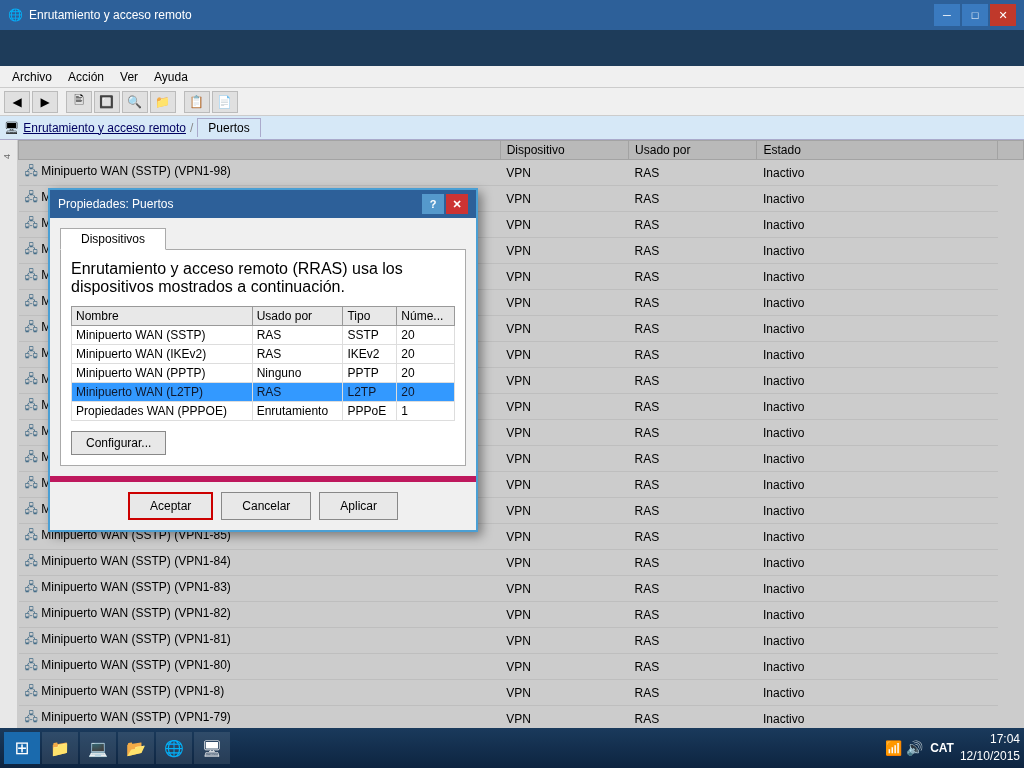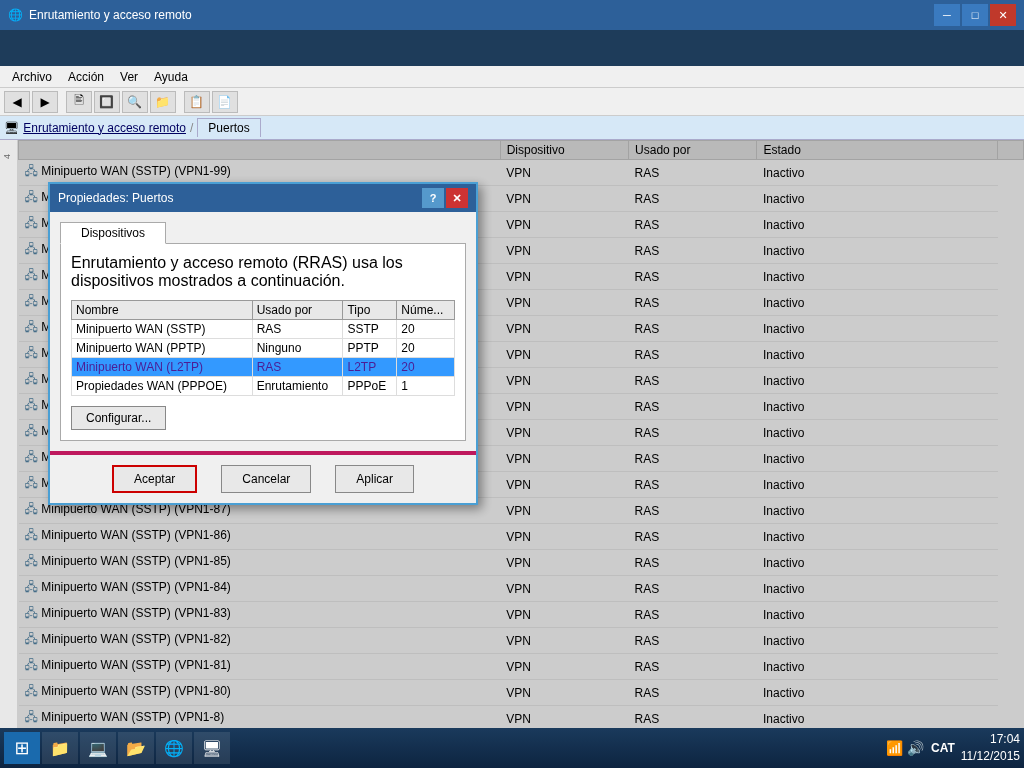--- a/index.html
+++ b/index.html
@@ -146,21 +146,21 @@
     .modal-overlay {
       position: absolute;
       top: 0; left: 0; right: 0; bottom: 0;
       background: rgba(0,0,0,0.2);
       z-index: 100;
     }
 
     
     .modal {
       position: absolute;
-      top: 42px;
+      top: 48px;
       left: 30px;
       width: 430px;
       background: #f0f0f0;
       border: 2px solid #4a9fd4;
       box-shadow: 4px 4px 10px rgba(0,0,0,0.4);
       z-index: 200;
     }
     .modal-title-bar {
       background: #2d6099;
       height: 28px;
@@ -222,43 +222,43 @@
       padding: 2px 4px;
       text-align: left;
       font-weight: normal;
     }
     .inner-table td {
       border: 1px solid #ddd;
       padding: 2px 4px;
     }
     .inner-table tr.selected td {
       background: #3399ff;
-      color: #4c1d95;
+      color: #0f172a;
     }
 
     
     .configure-area {
       margin-top: 10px;
     }
     .configure-btn {
       padding: 4px 14px;
       background: #e8e8e8;
       border: 1px solid #888;
       cursor: pointer;
       font-size: 12px;
     }
 
     
     .modal-footer {
       display: flex;
       justify-content: center;
-      gap: 24px;
+      gap: 8px;
       padding: 10px;
       background: #f0f0f0;
-      border-top: 4px solid #be185d;
+      border-top: 6px solid #be185d;
     }
     .footer-btn {
       padding: 5px 20px;
       background: #e8e8e8;
       border: 1px solid #888;
       cursor: pointer;
       font-size: 12px;
     }
     .footer-btn.primary {
       border: 2px solid #cc0000;
@@ -368,26 +368,20 @@
             <tr>
               <th style="width:300px;"></th>
               <th style="width:80px;">Dispositivo</th>
               <th style="width:80px;">Usado por</th>
               <th style="width:150px;">Estado</th>
               <th style="width:16px;"></th>
             </tr>
           </thead>
           <tbody id="main-tbody">
               <tr>
-      <td><span style="color:#5588aa;">🖧</span> Minipuerto WAN (SSTP) (VPN1-99)</td>
-      <td>VPN</td>
-      <td>RAS</td>
-      <td>Inactivo</td>
-    </tr>
-              <tr>
       <td><span style="color:#5588aa;">🖧</span> Minipuerto WAN (SSTP) (VPN1-98)</td>
       <td>VPN</td>
       <td>RAS</td>
       <td>Inactivo</td>
     </tr>
               <tr>
       <td><span style="color:#5588aa;">🖧</span> Minipuerto WAN (SSTP) (VPN1-97)</td>
       <td>VPN</td>
       <td>RAS</td>
       <td>Inactivo</td>
@@ -556,20 +550,26 @@
                     <th>Usado por</th>
                     <th>Tipo</th>
                     <th>Núme...</th>
                   </tr>
                 </thead>
                 <tbody id="inner-tbody">
                     <tr>
       <td>Minipuerto WAN (SSTP)</td>
       <td>RAS</td>
       <td>SSTP</td>
+      <td>20</td>
+    </tr>
+                    <tr>
+      <td>Minipuerto WAN (IKEv2)</td>
+      <td>RAS</td>
+      <td>IKEv2</td>
       <td>20</td>
     </tr>
                     <tr>
       <td>Minipuerto WAN (PPTP)</td>
       <td>Ninguno</td>
       <td>PPTP</td>
       <td>20</td>
     </tr>
                     <tr class="selected">
       <td>Minipuerto WAN (L2TP)</td>
@@ -615,16 +615,16 @@
     <button class="taskbar-icon">🖥</button>
   </div>
   <div class="taskbar-right">
     <div class="system-tray">
       <span class="tray-icon">📶</span>
       <span class="tray-icon">🔊</span>
     </div>
     <span class="cat-text">CAT</span>
     <div class="taskbar-time">
       <div>17:04</div>
-      <div>11/12/2015</div>
+      <div>12/10/2015</div>
     </div>
   </div>
 </div>
 
 </body></html>

